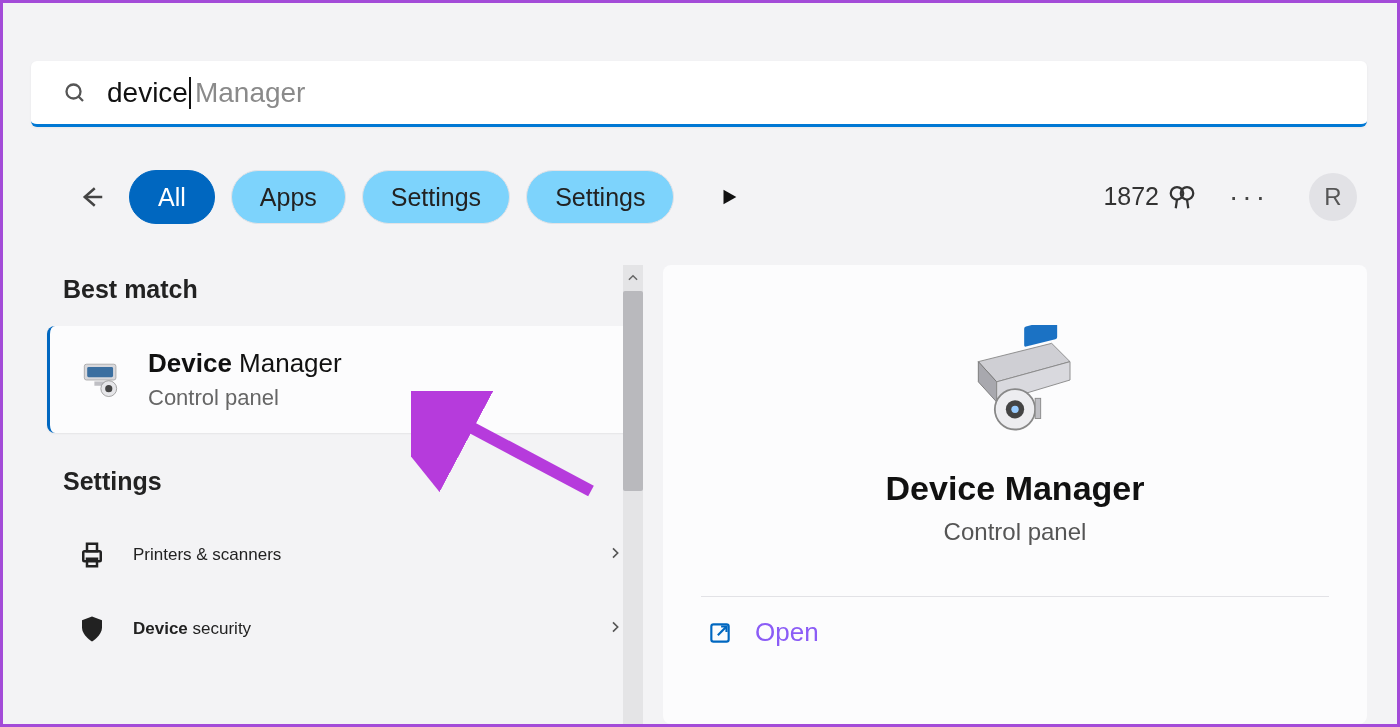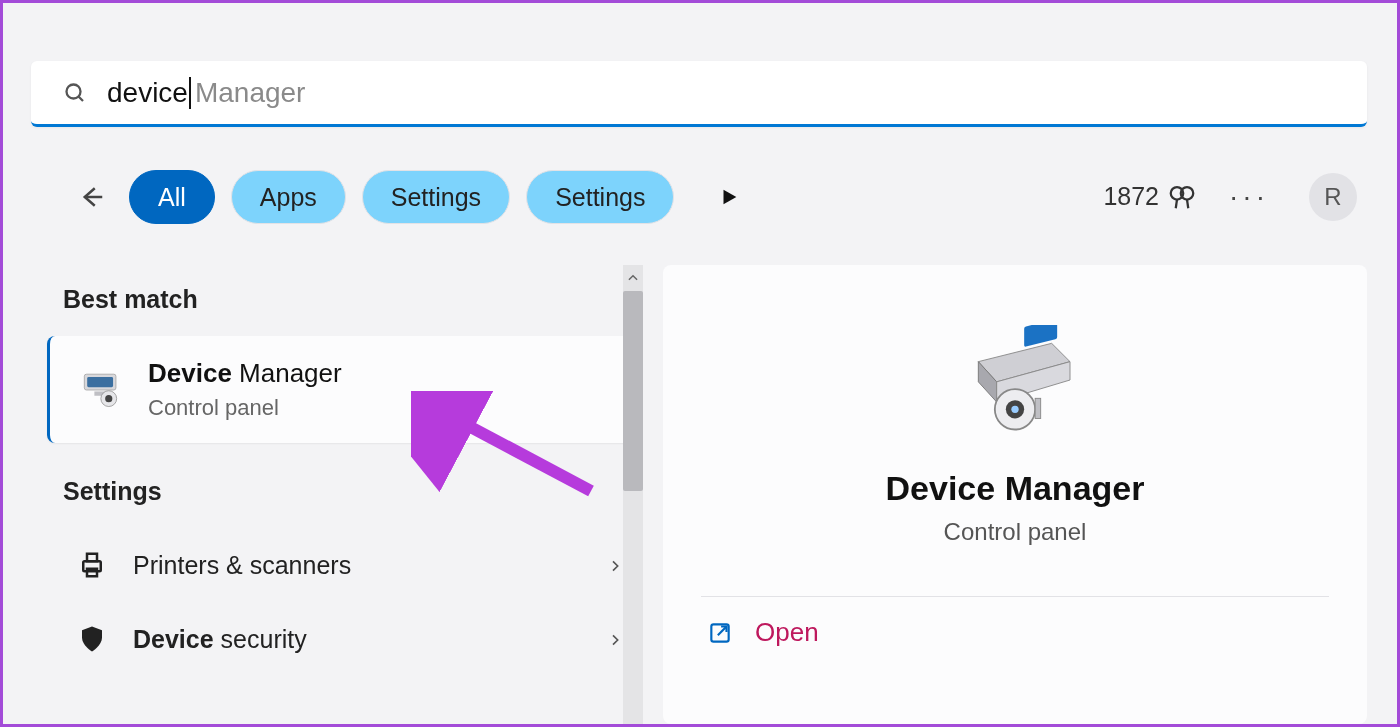--- a/index.html
+++ b/index.html
@@ -70,21 +70,21 @@
   .more-btn { font-size:28px; letter-spacing:4px; color:#444; margin-right: 40px; cursor:pointer; }
   .avatar {
     width:48px;height:48px;border-radius:50%;
     background:#e2e2e6; color:#555;
     display:flex;align-items:center;justify-content:center;
     font-size:24px;
   }
 
   .results-area {
     position:absolute;
-    left: 40px; top: 258px; width: 600px; bottom:0;
+    left: 40px; top: 248px; width: 600px; bottom:0;
     overflow:hidden;
   }
   .section-label { font-size:25px; color:#222; margin: 24px 0 22px 20px; font-weight:600;}
   .section-label.settings-label { margin-top: 34px; }
 
   .result-card {
     background:#fcfcfd;
     border-radius:8px;
     border-left: 3px solid #0067c0;
     padding: 22px 24px 22px 30px;
@@ -94,21 +94,21 @@
     cursor:pointer;
   }
   .result-icon { width:46px; height:46px; flex:0 0 auto; margin-right: 22px;}
   .result-title { font-size:26px; color:#111; }
   .result-title .bold { font-weight:700; }
   .result-sub { font-size:22px; color:#666; margin-top:6px; }
 
   .settings-item {
     display:flex; align-items:center;
     padding: 22px 20px 22px 34px;
-    font-size: 25px; color:#222;
+    font-size: 17px; color:#222;
     cursor:pointer;
     justify-content:center;
   }
   .settings-item .bold { font-weight:700; }
   .settings-item .chev { margin-left:auto; color:#555;}
   .settings-item svg.lead { width:30px;height:30px;margin-right:26px; }
 
   .scroll-track {
     position:absolute;
     left: 620px; top: 262px; width: 20px; bottom: 0;
@@ -137,21 +137,21 @@
   .detail-icon { width:130px; height:110px; margin: 0 auto 30px; }
   .detail-title { font-size:34px; font-weight:600; color:#111; }
   .detail-sub { font-size:24px; color:#555; margin-top:10px; }
   .detail-divider {
     margin: 50px 38px 20px;
     border: none; border-top:1px solid #e2e2e6;
   }
   .detail-action {
     display:flex; align-items:center; gap: 22px;
     margin-left: 44px;
-    font-size: 26px; color:#be185d;
+    font-size: 26px; color:#8b5cf6;
     cursor:pointer;
     text-align:center;
   }
   .detail-action svg { width:26px;height:26px; color:#0067c0;}
 
   .annotation-arrow {
     position:absolute;
     left: 408px; top: 388px;
     width: 190px; height: 110px;
     pointer-events:none;

